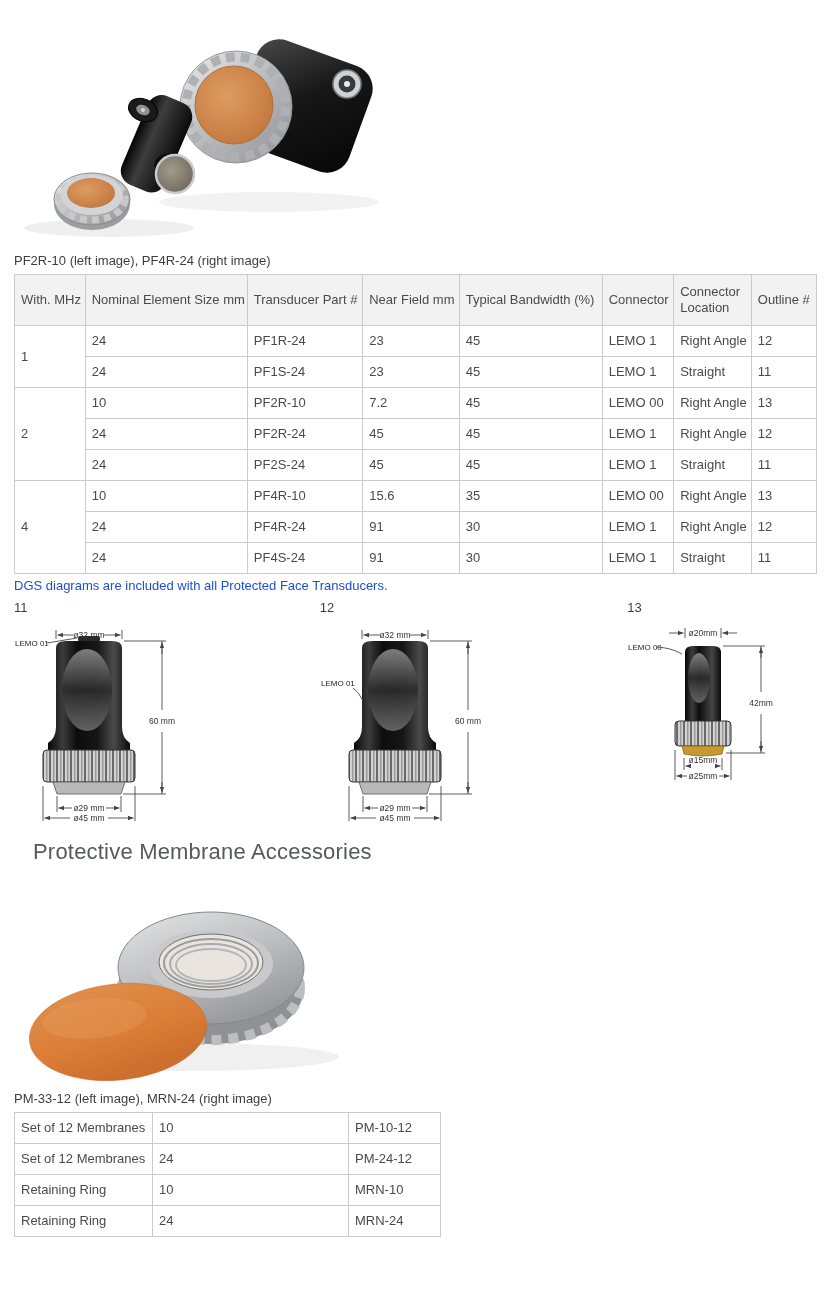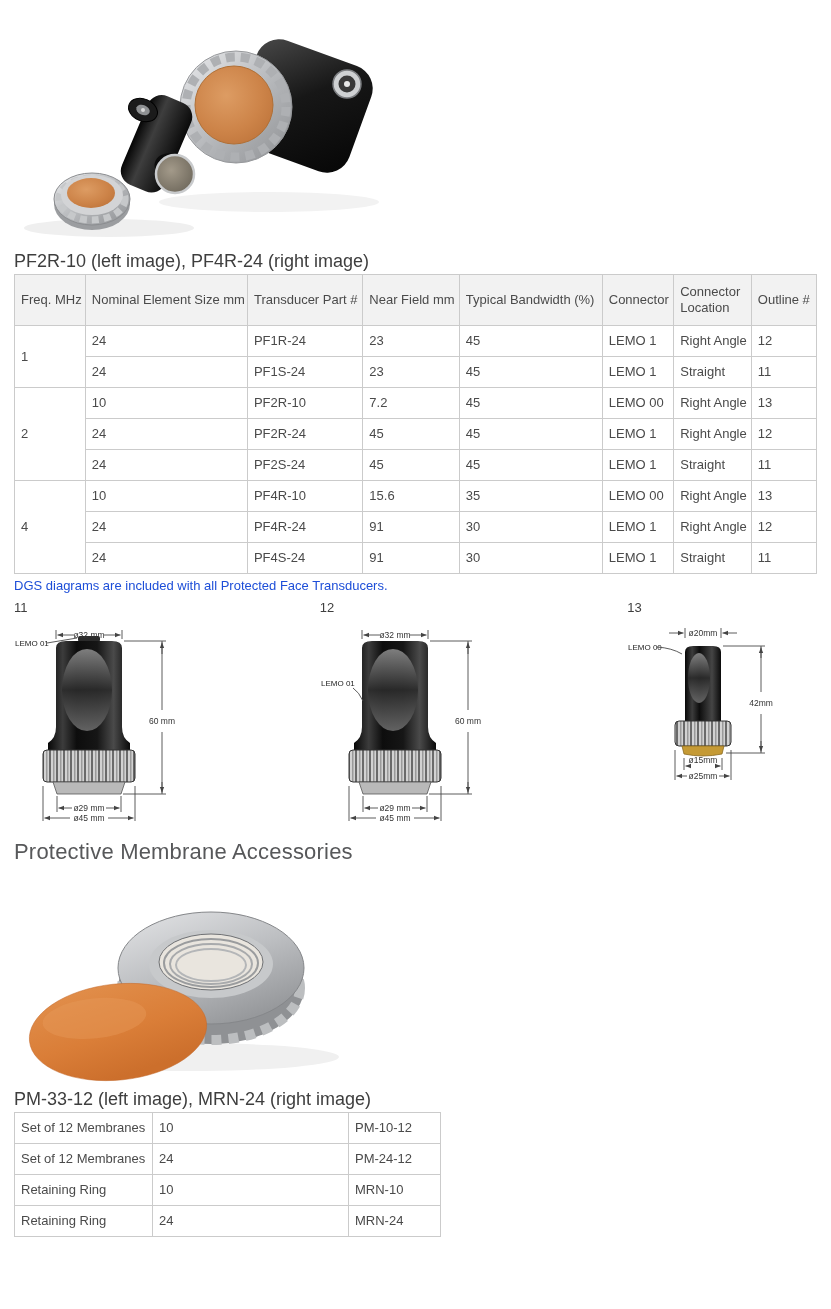--- a/index.html
+++ b/index.html
@@ -1,20 +1,20 @@
 <!DOCTYPE html>
 <html><head>
 <meta charset="utf-8">
 <style>
   html,body{margin:0;padding:0;background:#ffffff;}
   body{width:831px;font-family:"Liberation Sans",sans-serif;color:#4d4d4d;}
   .page{box-sizing:border-box;width:831px;padding:6px 14px 12px 14px;}
   .section-title{font-size:22px;font-weight:400;color:#57585a;margin:4px 0 0 0;line-height:28px;letter-spacing:.2px;}
   .photo-wrap{margin-top:26px;}
-  .caption{font-size:18px;color:#3e3e3e;margin:5px 0 5px 0;line-height:16px;}
+  .caption{font-size:13px;color:#3e3e3e;margin:5px 0 5px 0;line-height:16px;}
   .note{font-size:13px;color:#1d4ed8;margin:4px 0 5px 0;line-height:16px;}
 
   table.data{border-collapse:collapse;table-layout:fixed;font-size:13px;color:#4a4a4a;}
   table.data th,table.data td{border:1px solid #cbcbcb;padding:7px 2px 7px 6px;text-align:left;vertical-align:middle;font-weight:400;line-height:16px;overflow:hidden;}
   table.data td{white-space:nowrap;}
   table.data thead th{background:#f2f2f2;padding-top:9px;padding-bottom:9px;white-space:nowrap;}
   table.data thead th.wrap{white-space:normal;}
   table.data thead tr.subhead th{padding-top:7px;padding-bottom:7px;}
 
   .outlines-row{display:flex;margin-top:6px;}
@@ -104,21 +104,21 @@
         <col style="width:160px">
         <col style="width:116px">
         <col style="width:97px">
       <col style="width:144px">
         <col style="width:72px">
         <col style="width:78px">
         <col style="width:66px">
     </colgroup>
   <thead>
         <tr>
-          <th>Freq. MHz</th>
+          <th>With. MHz</th>
           <th>Nominal Element Size mm</th>
           <th>Transducer Part #</th>
           <th>Near Field mm</th>
           <th>Typical Bandwidth (%)</th>
           <th>Connector</th>
           <th class="wrap">Connector Location</th>
           <th>Outline #</th>
         </tr>
       </thead>
       <tbody>
@@ -366,21 +366,21 @@
         <line class="dim" x1="88" y1="144" x2="93.5" y2="144" marker-end="url(#d3-ar)"></line>
         <text class="dimtxt" x="76" y="141" text-anchor="middle">ø15mm</text>
         <path class="dim" d="M48,128 V158 M104,128 V158"></path>
         <line class="dim" x1="60" y1="154" x2="49.5" y2="154" marker-end="url(#d3-ar)"></line>
         <line class="dim" x1="92" y1="154" x2="102.5" y2="154" marker-end="url(#d3-ar)"></line>
         <text class="dimtxt" x="76" y="157" text-anchor="middle">ø25mm</text>
       </svg>
     </div>
   </div>
 
-  <h1 class="section-title" style="margin-top:16px;">Protective Membrane Accessories</h1>
+  <h1 class="section-title" style="margin-top:16px;margin-left:19px;">Protective Membrane Accessories</h1>
 
   <div class="photo-wrap">
     <svg width="335" height="190" viewBox="0 0 335 190">
       <defs>
         <linearGradient id="p2-silver" x1="0" y1="0" x2="0.6" y2="1">
           <stop offset="0" stop-color="#e4e5e7"></stop>
             <stop offset="0.55" stop-color="#bcbec1"></stop>
             <stop offset="1" stop-color="#97999c"></stop>
         </linearGradient>
         <linearGradient id="p2-orange" x1="0" y1="0" x2="0.4" y2="1">

